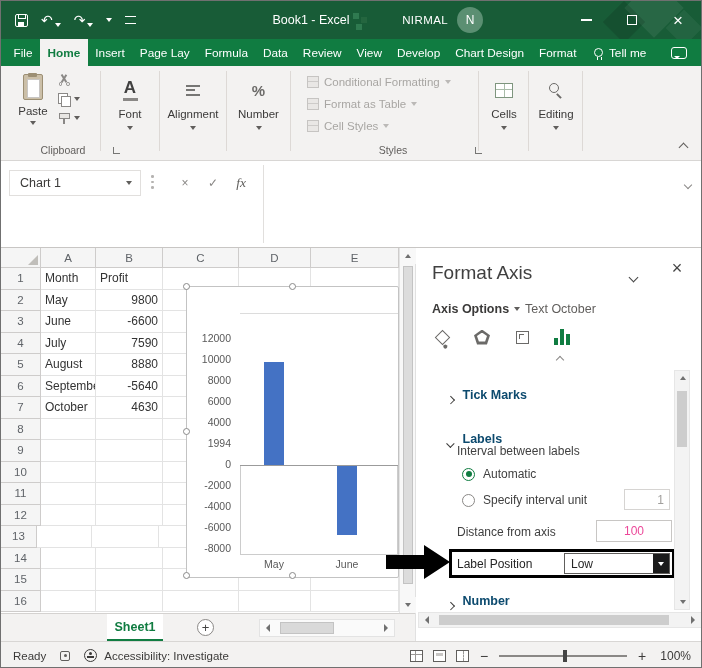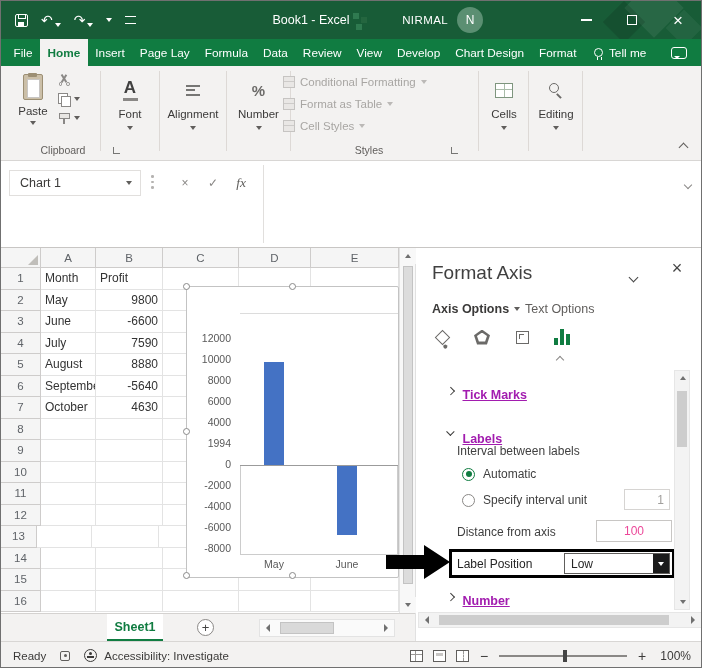--- a/index.html
+++ b/index.html
@@ -156,21 +156,21 @@
   .pi-fill:after { content:""; position:absolute; right:-6px; bottom:-2px; width:4px; height:4px; background:#6b6a68; border-radius:50%; }
   .pi-pent { width:16px; height:15px; background:#6b6a68; clip-path:polygon(50% 0,100% 38%,81% 100%,19% 100%,0 38%); display:flex; align-items:center; justify-content:center; }
   .pi-pent i { width:10px; height:9px; background:#fff; clip-path:polygon(50% 0,100% 38%,81% 100%,19% 100%,0 38%); }
   .pi-size { width:13px; height:13px; border:1.6px solid #6b6a68; position:relative; }
   .pi-size:after { content:""; position:absolute; left:2px; top:2px; width:4px; height:4px; border-left:1.6px solid #6b6a68; border-top:1.6px solid #6b6a68; }
   .pi-chart { display:flex; align-items:flex-end; gap:2px; height:16px; }
   .pi-chart i { display:block; width:4px; background:#107C41; }
   .pi-chart i.b1 { height:7px; } .pi-chart i.b2 { height:16px; } .pi-chart i.b3 { height:11px; }
   .sel-notch { position:absolute; left:141px; top:104px; }
   .sel-notch .chev { width:6px; height:6px; border-color:#8a8886; }
-  .psec { position:absolute; left:32px; display:flex; align-items:flex-start; gap:9px; font-size:12.5px; font-weight:bold; color:#a21caf;text-decoration:underline; }
+  .psec { position:absolute; left:32px; display:flex; align-items:flex-end; gap:9px; font-size:12.5px; font-weight:bold; color:#0c4a6e; }
   .psec .chev { width:5.5px; height:5.5px; border-color:#3b3a39; border-width:1.4px 1.4px 0 0; }
   .plabel { position:absolute; left:41px; font-size:12px; color:#404040; }
   .pradio { position:absolute; left:46px; display:flex; align-items:center; gap:8px; font-size:12px; color:#404040; }
   .radio { width:13px; height:13px; border-radius:50%; border:1px solid #8a8886; background:#fff; position:relative; flex:none; }
   .radio.sel { border:1.4px solid #107C41; }
   .radio.sel:after { content:""; position:absolute; inset:2.5px; border-radius:50%; background:#107C41; }
   .pinput { position:absolute; height:21px; background:#fff; border:1px solid #c8c6c4; font-size:12px; color:#ec4899; display:flex; align-items:center; }
   .pinput.dis { color:#a19f9d; border-color:#d6d4d2; justify-content:flex-end; padding-right:5px; }
   .pinput.ctr { justify-content:center; }
   .hlbox { position:absolute; left:33px; top:301px; width:226px; height:29px; border:3px solid #000; display:flex; align-items:center; padding:0 2px 0 5px; }
@@ -330,21 +330,21 @@
 
     <div class="rgroup cgroup" style="left:226px;width:63px">
       <div class="cg-icon">
           <span class="i-pct">%</span>
         </div>
       <div class="cg-label">Number</div>
       <span class="tri-d cg-caret"></span>
     </div>
     <span class="gdiv" style="left:289px"></span>
 
-    <div class="rgroup" style="left:274px;width:188px">
+    <div class="rgroup" style="left:298px;width:188px">
       <div class="styles-list">
           <div class="styles-btn">
             <span class="dis-ico"></span>
             <span class="dis-lbl">Conditional Formatting</span>
             <span class="tri-d"></span>
           </div>
           <div class="styles-btn">
             <span class="dis-ico"></span>
             <span class="dis-lbl">Format as Table</span>
             <span class="tri-d"></span>
@@ -585,21 +585,21 @@
   <div class="panel">
     <div class="ptitle">Format Axis</div>
     <span class="pcollapse"><span class="chev down"></span></span>
     <span class="pclose"><span>×</span></span>
 
     <div class="ptab axis">
       <span>Axis Options</span>
       <span class="tri-d"></span>
     </div>
     <div class="ptab text">
-      <span>Text Options</span>
+      <span>Text October</span>
     </div>
 
     <div class="picon-row">
       <span class="picon" style="left:13px">
           <span class="pi-fill"></span>
         </span>
       <span class="picon" style="left:53px">
           <span class="pi-pent">
             <i></i>
           </span>

